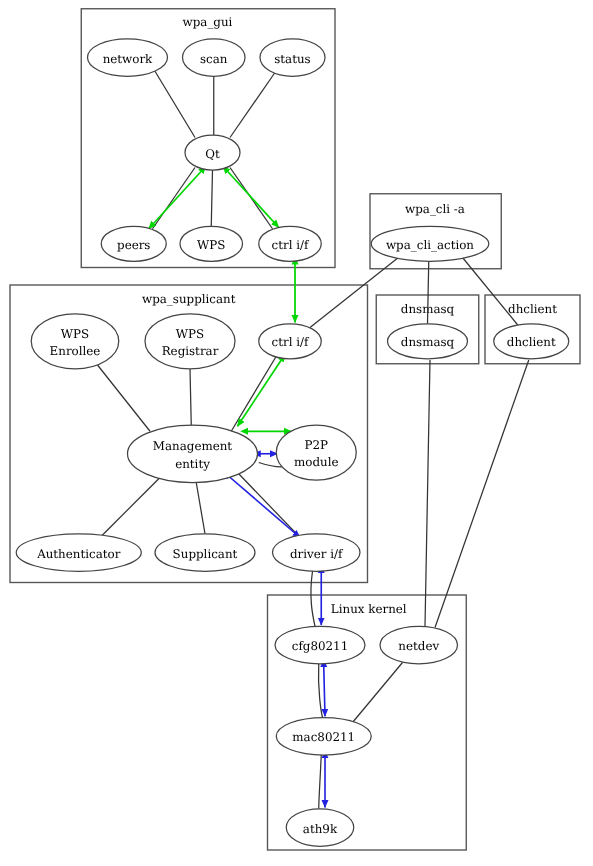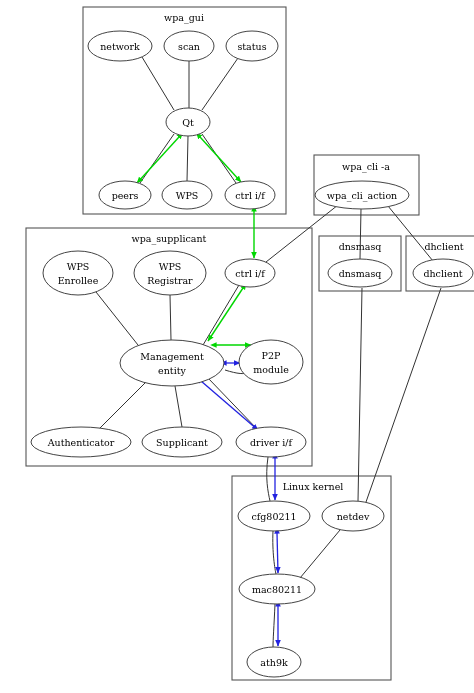--- a/index.html
+++ b/index.html
@@ -1,18 +1,18 @@
 <!DOCTYPE html>
 <html><head>
 <meta charset="utf-8">
 <style>
   html,body{margin:0;padding:0;background:#ffffff;}
   body{width:474px;height:693px;overflow:hidden;
        font-family:"DejaVu Serif", serif;}
-  #diagram-root{position:relative;width:392px;height:693px;padding-left:18px;}
+  #diagram-root{position:relative;width:392px;height:693px;}
   svg{display:block;}
   .cluster-box{fill:none;stroke:#555555;stroke-width:1.1;}
   .cluster-label{font-size:9.5px;fill:#000;text-anchor:middle;
                  font-family:"DejaVu Serif", serif;}
   .node-ellipse{fill:#ffffff;stroke:#444444;stroke-width:1;}
   .node-label{font-size:9.5px;fill:#000;text-anchor:middle;
               font-family:"DejaVu Serif", serif;}
   .edge-black{stroke:#333333;stroke-width:1;fill:none;}
   .edge-green{stroke:#00d700;stroke-width:1.4;fill:none;}
   .edge-blue{stroke:#2222e0;stroke-width:1.3;fill:none;}

